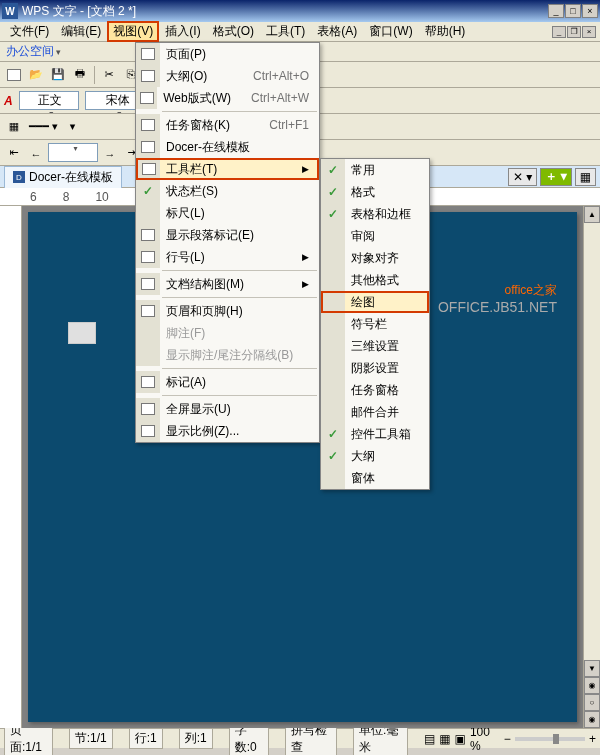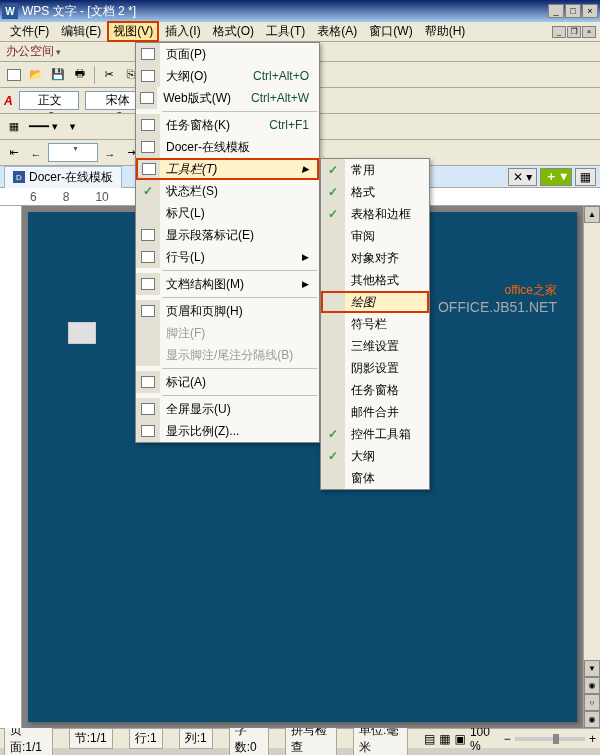--- a/index.html
+++ b/index.html
@@ -11,21 +11,21 @@
 .titlebar .winbtns { display: flex; gap: 1px; }
 .titlebar .winbtn { width: 16px; height: 14px; background: #d4d0c8; border: 1px solid #808080; display: flex; align-items: center; justify-content: center; font-size: 9px; cursor: pointer; color: black; }
 
 .menubar { height: 20px; background: #ece9d8; display: flex; align-items: center; padding: 0 4px; border-bottom: 1px solid #aca899; }
 .menubar .menuitem { padding: 2px 6px; cursor: pointer; }
 .menubar .menuitem.active { background: #ffe6a0; border: 2px solid #d43a00; padding: 0 4px; }
 .menubar .docbtns { margin-left: auto; display: flex; gap: 1px; }
 .menubar .docbtn { width: 14px; height: 12px; border: 1px solid #808080; background: #d4d0c8; font-size: 8px; display: flex; align-items: center; justify-content: center; cursor: pointer; }
 
 .subbar { height: 20px; background: #ece9d8; display: flex; align-items: center; padding: 0 6px; border-bottom: 1px solid #aca899; }
-.subbar .link { color: #7f1d1d; cursor: pointer; }
+.subbar .link { color: #1d4ed8; cursor: pointer; }
 
 .toolbar { height: 26px; background: #ece9d8; display: flex; align-items: center; padding: 0 4px; border-bottom: 1px solid #aca899; gap: 2px; overflow: hidden; }
 .tbtn { width: 20px; height: 20px; border: 1px solid transparent; display: flex; align-items: center; justify-content: center; cursor: pointer; font-size: 11px; }
 .tbtn.wide { width: auto; padding: 0 2px; }
 .sep { width: 1px; height: 18px; background: #aca899; margin: 0 2px; }
 .combo { height: 19px; border: 1px solid #7f9db9; background: white; display: flex; align-items: center; padding: 0 2px 0 4px; cursor: pointer; flex-direction: column; }
 .combo .arrow { margin-left: 3px; font-size: 8px; color: #555; }
 
 .tabbar { height: 22px; background: #d6e7f7; display: flex; align-items: center; padding: 0 4px; gap: 4px; border-bottom: 1px solid #aca899; }
 .tab { background: #f0f6fc; border: 1px solid #9ab8d6; border-bottom: none; padding: 2px 8px; display: flex; align-items: center; gap: 4px; cursor: pointer; }
@@ -47,26 +47,26 @@
 .scrollbar-v .track { flex: 1; }
 
 .statusbar { height: 20px; background: #ece9d8; border-top: 1px solid #aca899; display: flex; align-items: center; padding: 0 4px; gap: 16px; font-size: 11px; }
 .statusbar .cell { border: 1px solid #aca899; padding: 1px 5px; background: #f4f3ee; }
 .statusbar .right { margin-left: auto; display: flex; align-items: center; gap: 4px; }
 .zoom-slider { width: 80px; height: 4px; background: #ccc; position: relative; }
 .zoom-slider .thumb { position: absolute; left: 38px; top: -3px; width: 6px; height: 10px; background: #888; }
 
 .dropdown { position: absolute; background: #f9f8f4; border: 1px solid #868686; box-shadow: 2px 2px 4px rgba(0,0,0,0.3); z-index: 100; }
 .dropdown .row { height: 22px; display: flex; align-items: center; padding-right: 10px; cursor: pointer; white-space: nowrap; }
-.dropdown .row.hl { background: #fff2c8; border: 2px solid #d43a00; height: 22px; padding-right: 8px; font-style: italic; }
+.dropdown .row.hl { background: #fff2c8; border: 2px solid #d43a00; height: 22px; padding-right: 8px; }
 .dropdown .row.disabled { color: #999; cursor: default; }
 .dropdown .iconcol { width: 24px; height: 100%; background: #e3e1d3; display: flex; align-items: center; justify-content: center; margin-right: 6px; font-size: 11px; }
 .dropdown .row.hl .iconcol { width: 22px; }
 .dropdown .label { flex: 1; }
-.dropdown .shortcut { color: #14532d; margin-left: 20px; }
+.dropdown .shortcut { color: #737373; margin-left: 20px; }
 .dropdown .arrow { margin-left: 20px; font-size: 9px; }
 .dropdown .divider { height: 1px; background: #c5c2b8; margin: 2px 2px 2px 26px; }
 .check { color: #3a9a3a; font-weight: bold; }
 .ico-generic { width: 14px; height: 12px; border: 1px solid #777; background: #fff; }
 
 .submenu { left: 182px; }
 </style>
 </head>
 <body>
 

